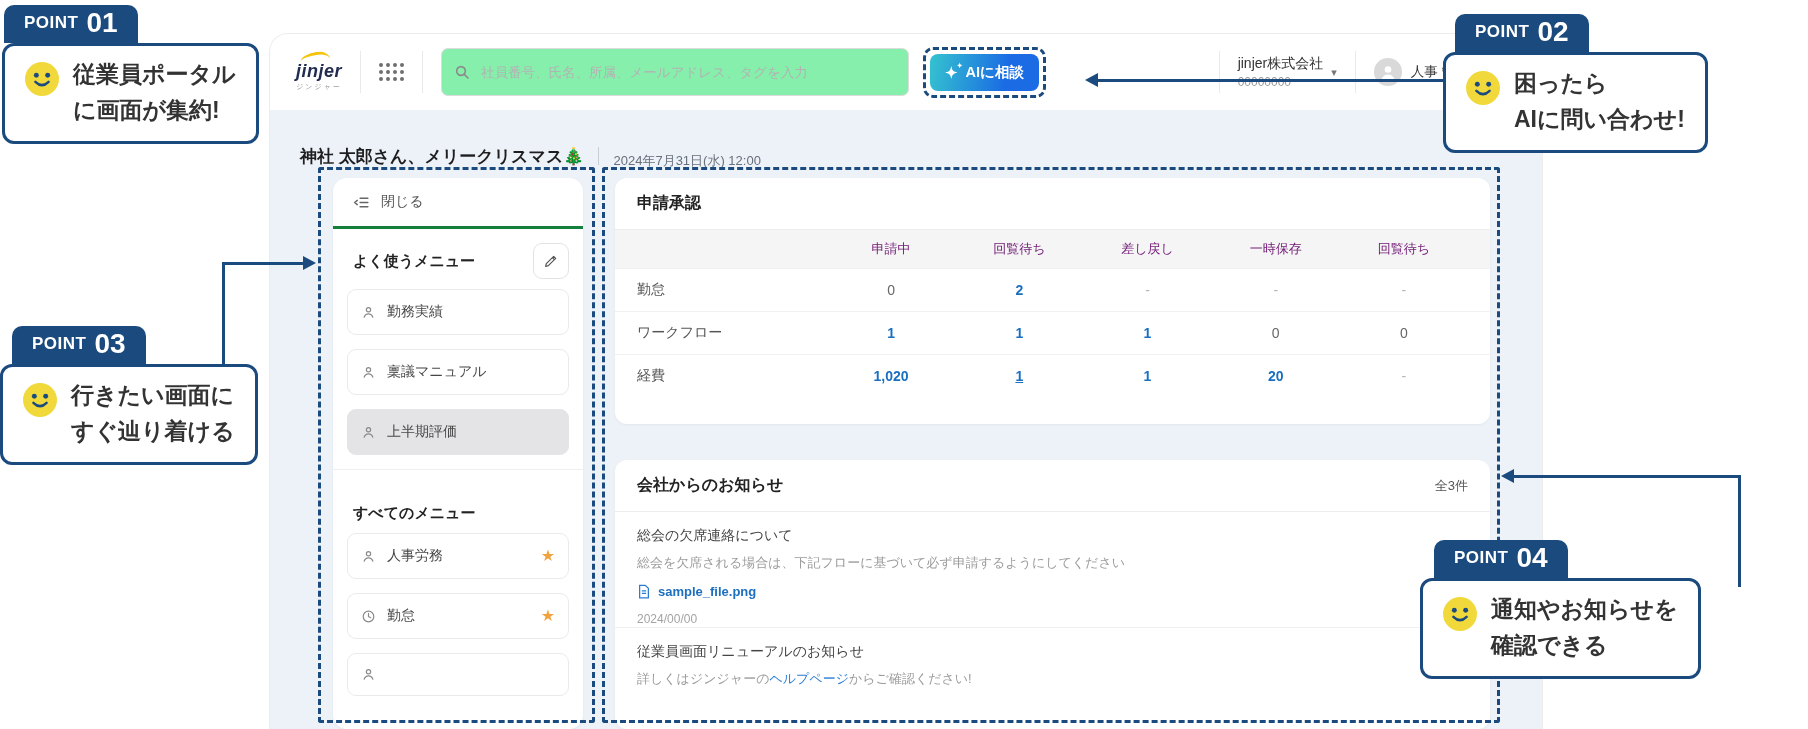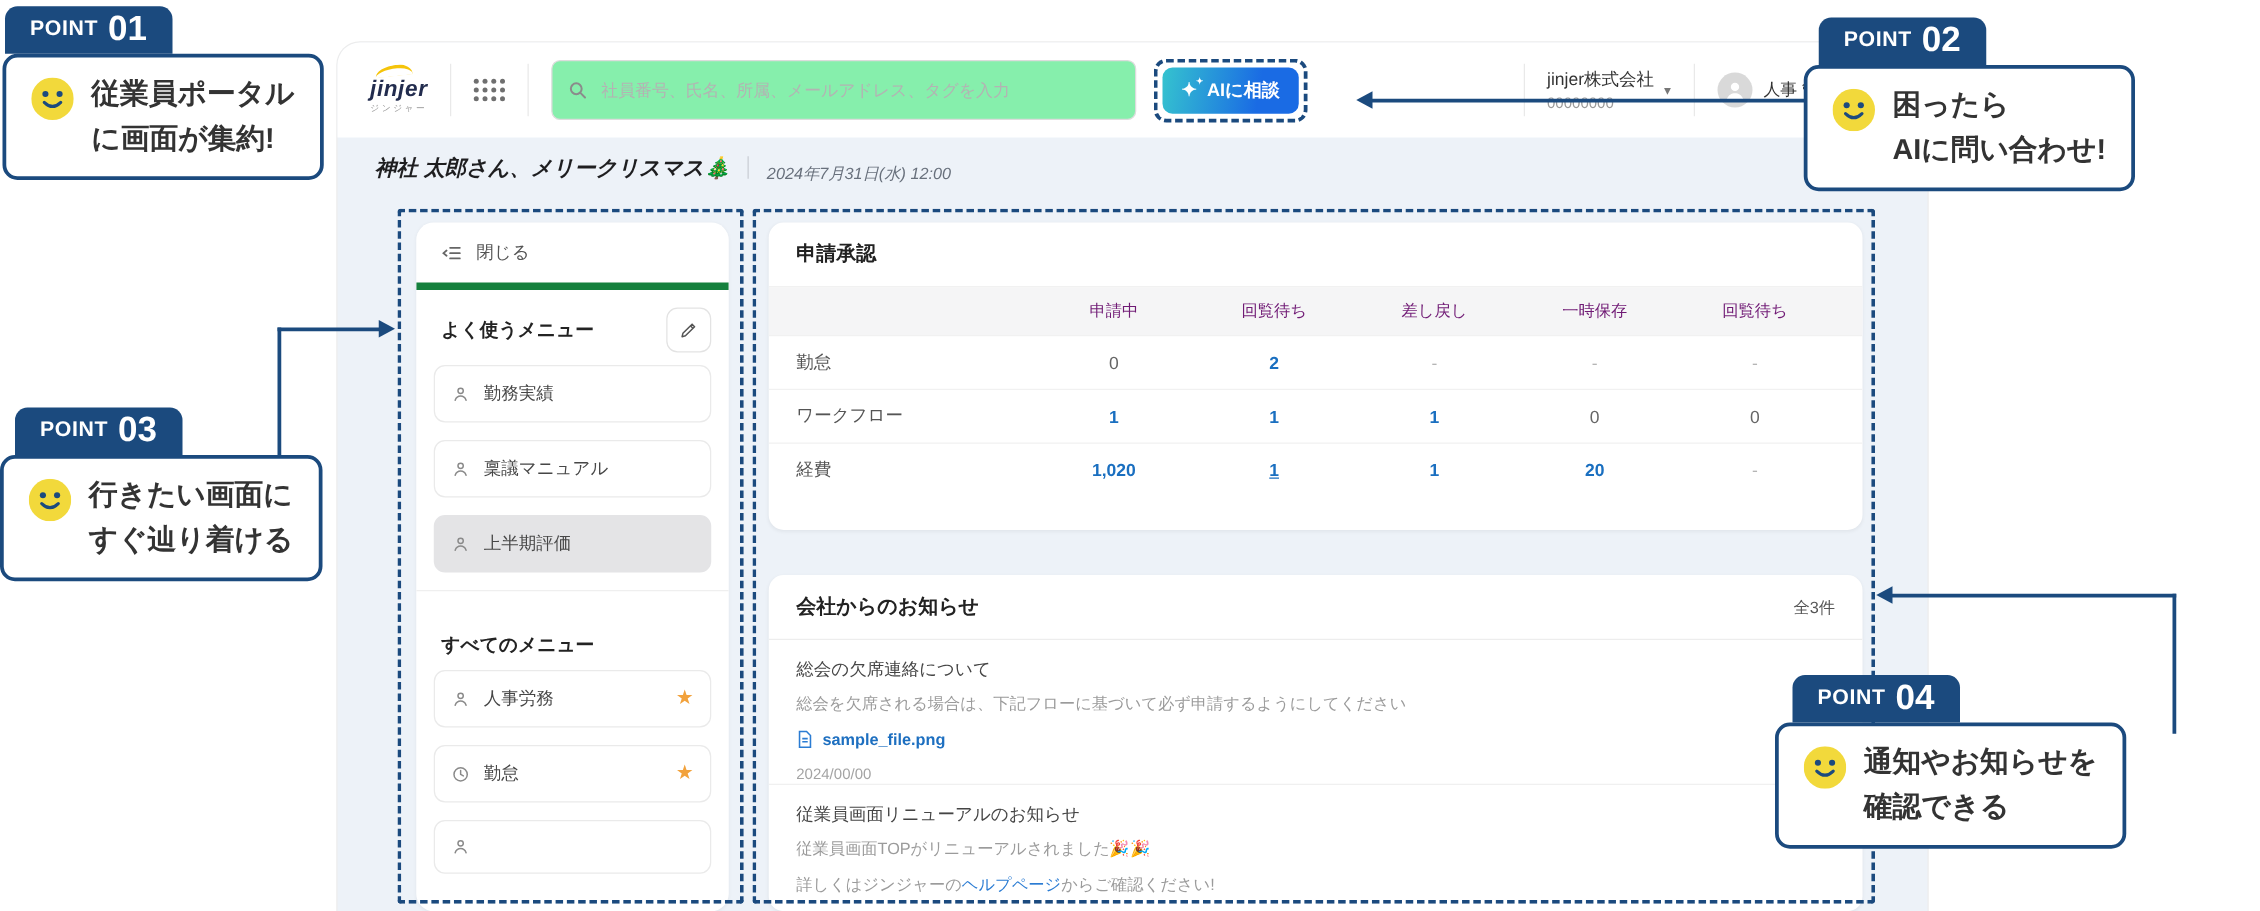--- a/index.html
+++ b/index.html
@@ -39,29 +39,29 @@
 
   .hspacer{flex:1;}
   .company{display:flex;align-items:center;gap:8px;flex:none;cursor:pointer;}
   .company-name{font-size:14px;color:#333;}
   .company-code{font-size:12px;color:#9a9a9a;margin-top:2px;}
   .caret{font-size:11px;color:#777;}
   .user{display:flex;align-items:center;gap:9px;flex:none;margin-right:34px;cursor:pointer;}
   .avatar{width:28px;height:28px;border-radius:50%;background:#d9d9d9;display:flex;align-items:center;justify-content:center;overflow:hidden;}
   .user-name{font-size:13.5px;color:#333;white-space:nowrap;}
 
-  .greeting{position:absolute;left:30px;top:86px;display:flex;align-items:center;gap:14px;font-style:italic;}
+  .greeting{position:absolute;left:30px;top:108px;display:flex;align-items:center;gap:14px;}
   .greeting h1{margin:0;font-size:17px;font-weight:bold;color:#1e1e20;}
   .gsep{width:1px;height:18px;background:#c9cdd4;}
   .gdate{font-size:13px;color:#68707c;margin-top:10px;}
 
   
   .side-card{position:absolute;left:63px;top:144px;width:250px;height:551px;background:#fff;
              border-radius:14px;box-shadow:0 1px 3px rgba(0,0,0,.05);overflow:hidden;box-sizing:border-box;}
-  .side-close{display:flex;align-items:center;gap:11px;padding:15px 20px;border-bottom:6px solid #15803d;
+  .side-close{display:flex;align-items:center;gap:11px;padding:15px 20px;border-bottom:3px solid #15803d;
               font-size:14px;color:#555;cursor:pointer;}
   .side-sec{display:flex;align-items:center;justify-content:space-between;padding:14px 14px 10px 20px;}
   .side-sec.second{padding-top:34px;}
   .side-sec-title{font-weight:bold;font-size:15px;color:#232323;}
   .edit-btn{width:36px;height:36px;border:1px solid #e3e3e3;border-radius:9px;background:#fff;cursor:pointer;
             display:flex;align-items:center;justify-content:center;padding:0;}
   .side-item{margin:0 14px 14px;border:1px solid #eaeaea;border-radius:9px;padding:13px 13px;background:#fff;
              display:flex;align-items:center;gap:11px;font-size:14px;color:#474747;cursor:pointer;}
   .side-item.selected{background:#e4e4e6;border-color:#e4e4e6;}
   .side-divider{height:1px;background:#efefef;margin:12px 0 0;}
@@ -330,21 +330,20 @@
               <path d="M3 2h9l5 5v15H3z"></path>
                 <path d="M6.5 11h7M6.5 15h7"></path>
             </svg>
           </span>
           <span class="file-name">sample_file.png</span>
         </div>
         <div class="news-date">2024/00/00</div>
       </div>
       <div class="news-item">
         <div class="news-title">従業員画面リニューアルのお知らせ</div>
-        <div class="news-body">従業員画面TOPがリニューアルされました🎉🎉</div>
         <div class="news-body"><span>詳しくはジンジャーの</span><span class="inline-link">ヘルプページ</span><span>からご確認ください!</span></div>
       </div>
     </div>
   </div>
 
   <div class="dash-box dash-sidebar"></div>
   <div class="dash-box dash-main"></div>
 
   <div class="conn" style="left:1097px;top:79px;width:350px;height:3px;"></div>
   <div class="arrow left" style="left:1085px;top:73px;"></div>

